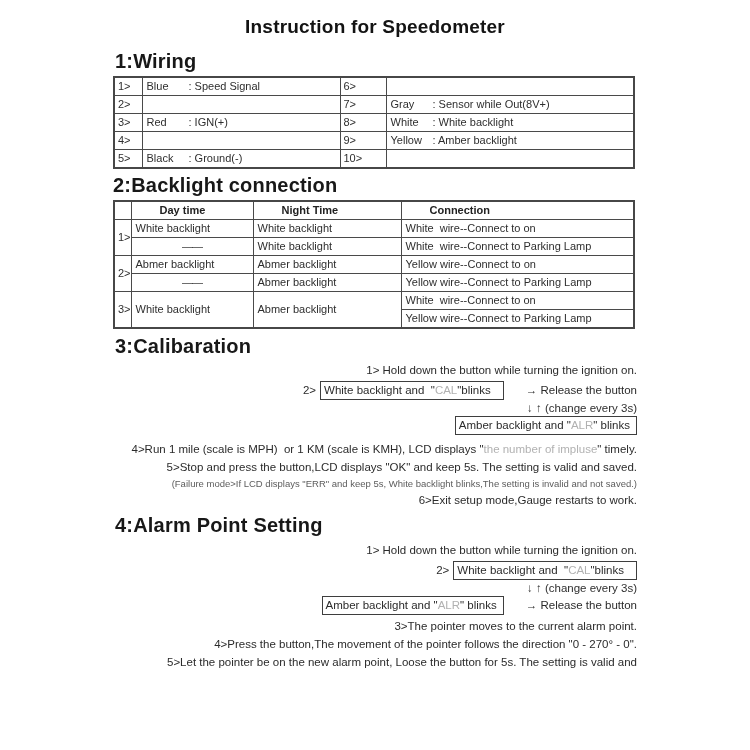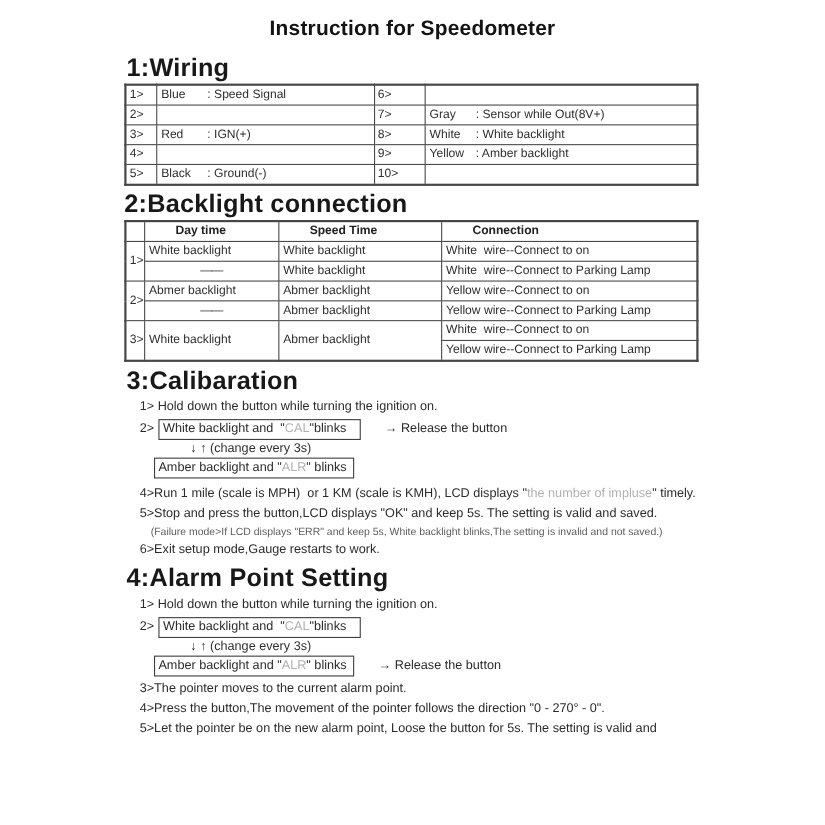--- a/index.html
+++ b/index.html
@@ -7,42 +7,42 @@
     width:750px;height:674px;box-sizing:border-box;
     padding:16px 113px 0 113px;
     background:#ffffff;overflow:hidden;position:relative;
     font-family:"Liberation Sans",sans-serif;color:#2b2b2b;
   }
   .title{
     font-size:19px;font-weight:bold;color:#131313;
     text-align:center;margin:0 0 12px 0;letter-spacing:.2px;
   }
   .sec{
-    font-size:23px;font-weight:bold;color:#181818;
+    font-size:20px;font-weight:bold;color:#181818;
     margin:0;letter-spacing:.2px;line-height:22px;
   }
   .sec.s1{margin:1px 0 4px 2px;}
   .sec.s2{margin:5px 0 4px 0;}
   .sec.s3{margin:6px 0 4px 2px;}
   .sec.s4{margin:5px 0 5px 2px;}
   .sec.s5{margin:4px 0 4px 2px;}
 
   table{border-collapse:collapse;width:520px;table-layout:fixed;border:2px solid #474747;}
   td,th{
     border:1px solid #4a4a4a;font-size:11px;color:#2e2e2e;
     padding:1px 4px;height:15px;vertical-align:middle;
     white-space:nowrap;overflow:hidden;text-align:left;line-height:13px;
   }
   th{font-weight:bold;color:#222;padding-left:28px;}
   td.num{padding:1px 2px 1px 3px;}
   td.dash{text-align:center;color:#3d3d3d;letter-spacing:-1px;}
   .wlbl{display:inline-block;width:42px;}
   .pre{white-space:pre;}
 
-  .steps{margin-left:14px;}
+  .steps{margin-left:14px;text-align:right;}
   .step{font-size:11.5px;line-height:18px;color:#2b2b2b;}
   .steprow{margin:2px 0;font-size:11.5px;}
   .stepnum{margin-right:4px;}
   .procbox{
     display:inline-block;border:1.5px solid #3e3e3e;
     padding:1px 12px 2px 3px;font-size:11.5px;line-height:14px;background:#fff;
   }
   .procbox.tight{padding-right:6px;}
   .release{margin-left:22px;font-size:11.5px;}
   .toggleline{margin:2px 0 2px 46px;font-size:11.5px;color:#2f2f2f;}
@@ -108,21 +108,21 @@
       <colgroup>
         <col style="width: 17px;">
         <col style="width: 122px;">
         <col style="width: 148px;">
         <col style="width: 233px;">
       </colgroup>
       <tbody>
         <tr>
           <th></th>
           <th>Day time</th>
-          <th>Speed Time</th>
+          <th>Night Time</th>
           <th>Connection</th>
         </tr>
         <tr>
           <td class="num" rowspan="2">1&gt;</td>
           <td>White backlight</td>
           <td>White backlight</td>
           <td class="pre">White  wire--Connect to on</td>
         </tr>
         <tr>
           <td class="dash">——</td>

